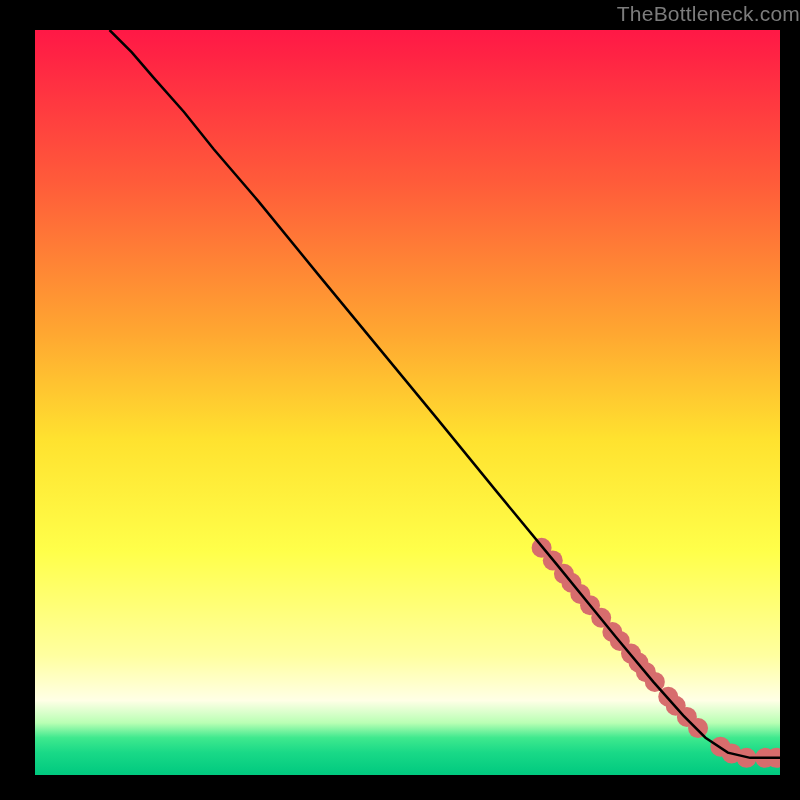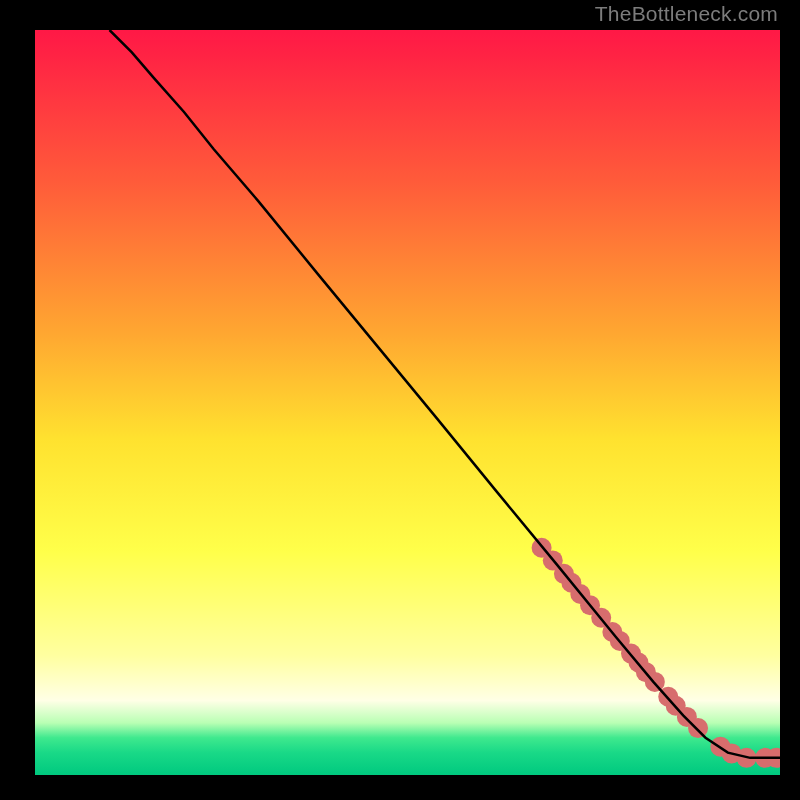--- a/index.html
+++ b/index.html
@@ -13,21 +13,21 @@
   }
   .frame {
     position: relative;
     width: 800px;
     height: 800px;
     background: #000;
   }
   .attribution {
     position: absolute;
     top: 2px;
-    right: 22px;
+    right: 0;
     color: #7c7c7c;
     font-size: 21px;
     font-weight: 400;
     letter-spacing: 0.2px;
   }
   .plot {
     position: absolute;
     left: 35px;
     top: 30px;
     width: 745px;

